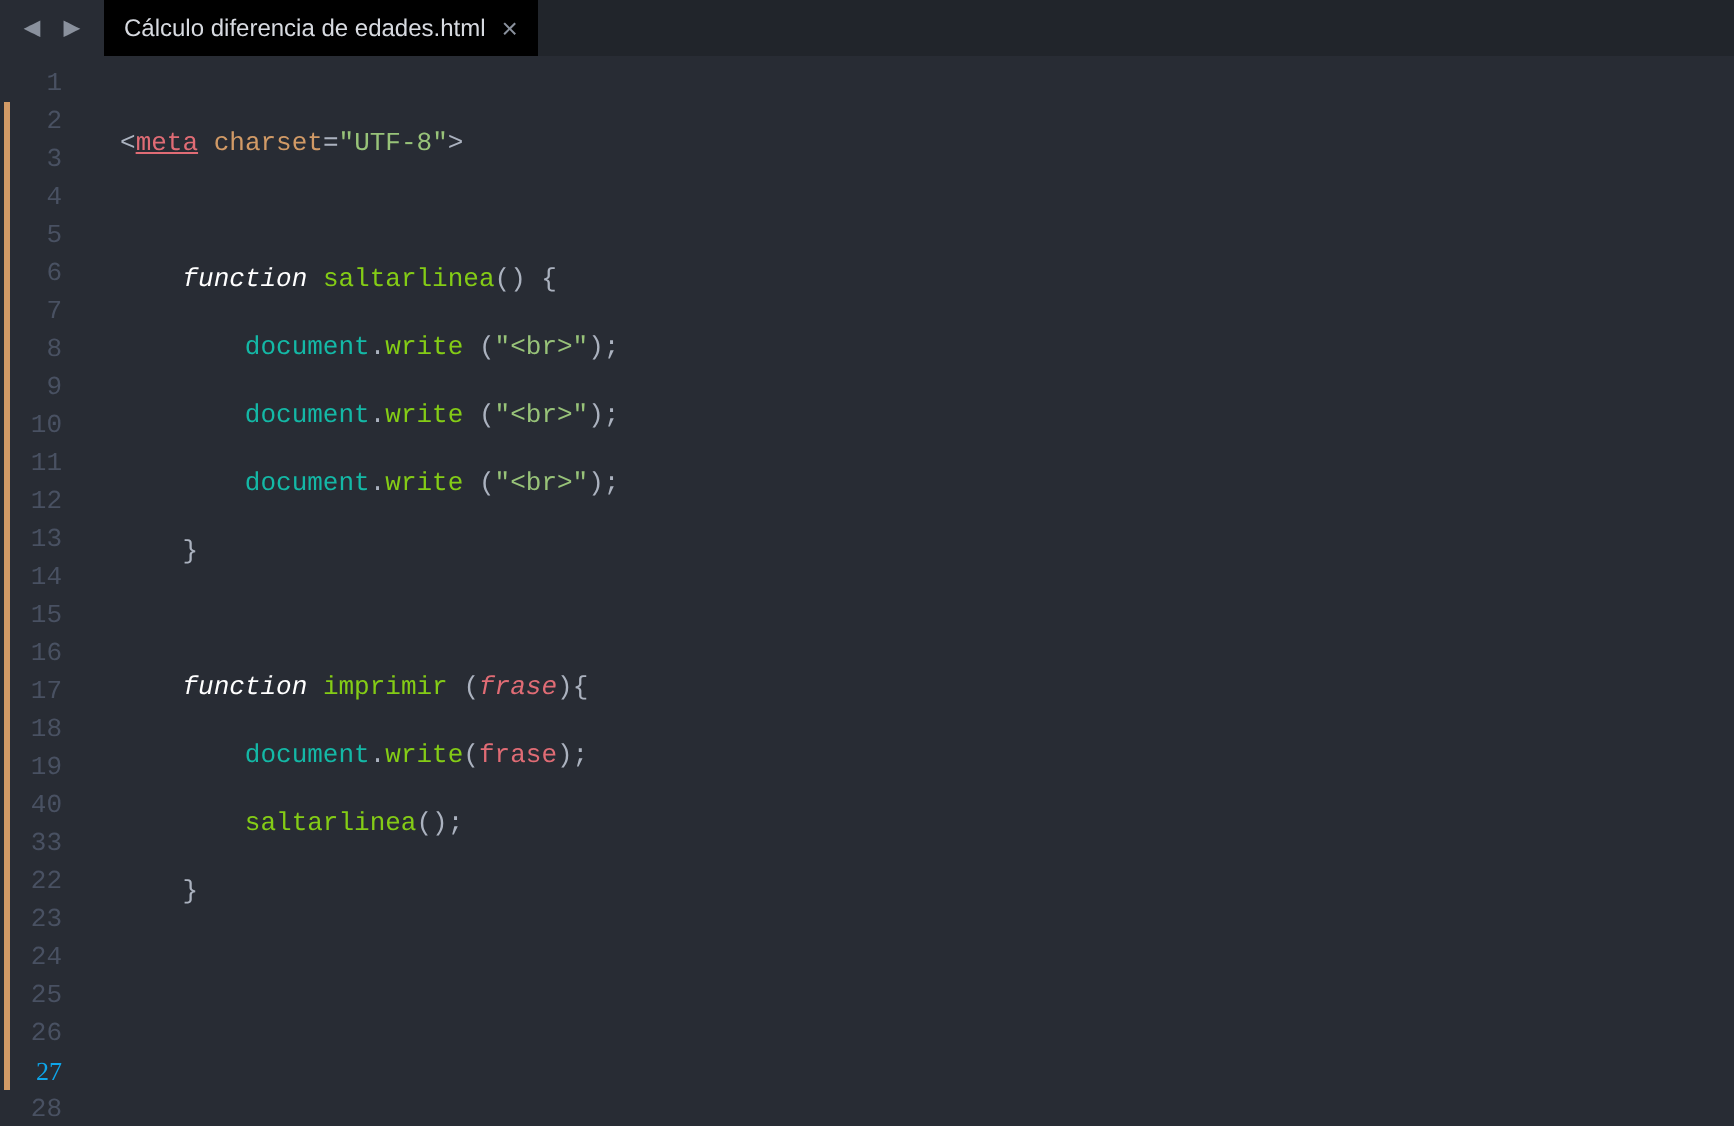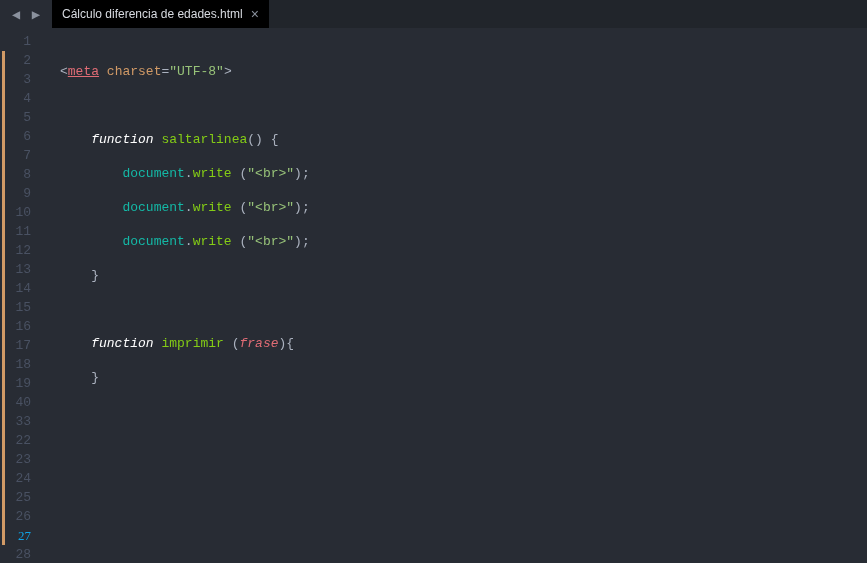--- a/index.html
+++ b/index.html
@@ -144,20 +144,22 @@
 
 <div class="line"><span class="p">&lt;</span><span class="t">meta</span><span class="p"> </span><span class="a">charset</span><span class="p">=</span><span class="s">"UTF-8"</span><span class="p">&gt;</span></div>
 <div class="line"></div>
 <div class="line"><span>    </span><span class="k">function</span><span> </span><span class="fn">saltarlinea</span><span class="br">() {</span></div>
 <div class="line"><span>        </span><span class="id">document</span><span class="p">.</span><span class="fn">write</span><span> </span><span class="br">(</span><span class="s">"&lt;br&gt;"</span><span class="br">);</span></div>
 <div class="line"><span>        </span><span class="id">document</span><span class="p">.</span><span class="fn">write</span><span> </span><span class="br">(</span><span class="s">"&lt;br&gt;"</span><span class="br">);</span></div>
 <div class="line"><span>        </span><span class="id">document</span><span class="p">.</span><span class="fn">write</span><span> </span><span class="br">(</span><span class="s">"&lt;br&gt;"</span><span class="br">);</span></div>
 <div class="line"><span>    </span><span class="br">}</span></div>
 <div class="line"></div>
 <div class="line"><span>    </span><span class="k">function</span><span> </span><span class="fn">imprimir</span><span> </span><span class="br">(</span><span class="pa">frase</span><span class="br">){</span></div>
+<div class="line"><span>        </span><span class="id">document</span><span class="p">.</span><span class="fn">write</span><span class="br">(</span><span class="v">frase</span><span class="br">);</span></div>
+<div class="line"><span>        </span><span class="fn">saltarlinea</span><span class="br">();</span></div>
 <div class="line"><span>    </span><span class="br">}</span></div>
 <div class="line"></div>
 
 
 
 
 
 
 
 

